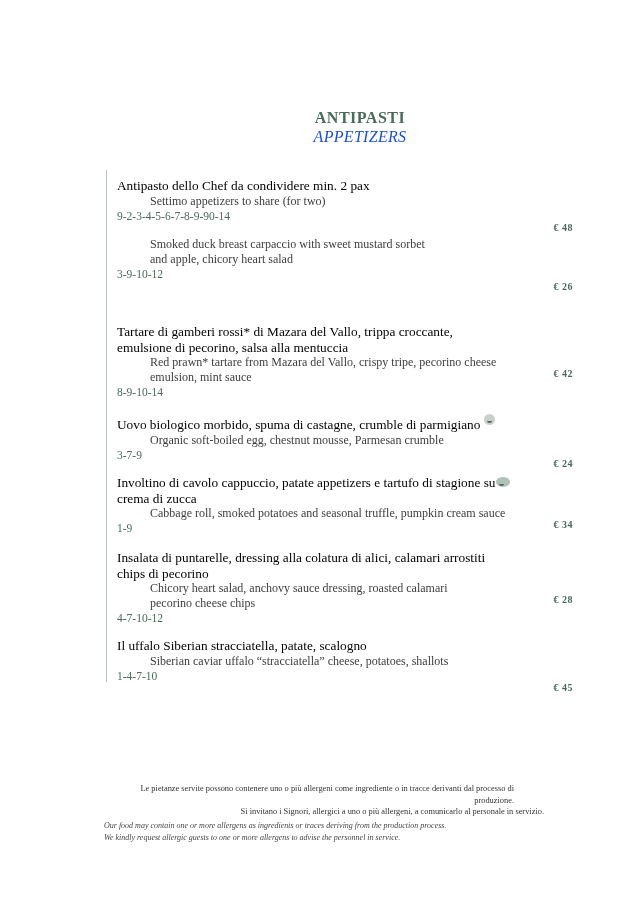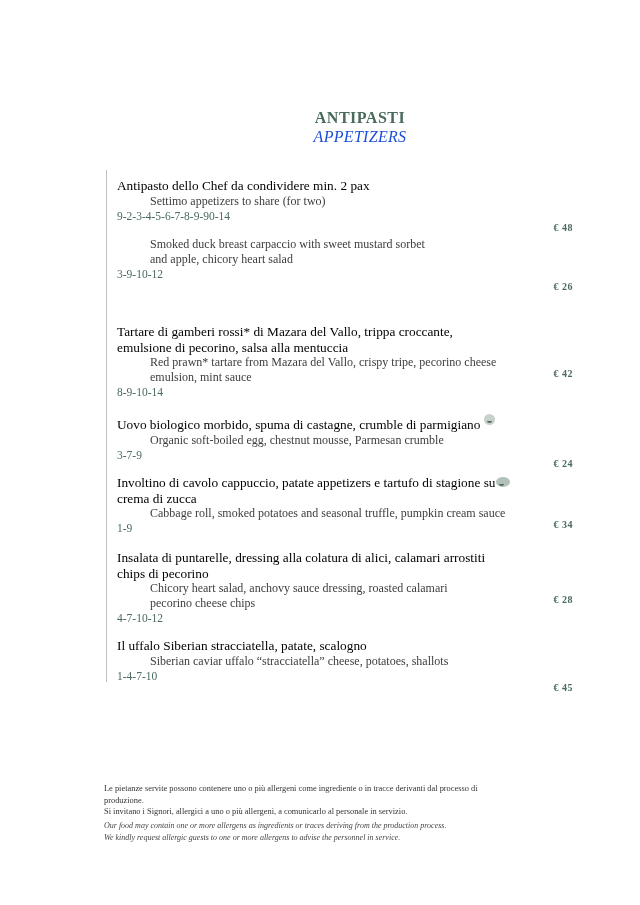--- a/index.html
+++ b/index.html
@@ -11,21 +11,21 @@
   .menu { position:absolute; top:170px; left:106px; width:474px; border-left:1px solid #b9c2bf; height:512px; }
   .item { position:absolute; left:10px; width:464px; }
   .it { font-family:"Liberation Serif", serif; font-size:13.3px; line-height:15.5px; color:#000000; width:380px; }
   .en { font-family:"Liberation Serif", serif; font-size:12px; line-height:15px; color:#3d3d3d; width:400px;margin-left:33px; }
   .al { font-family:"Liberation Serif", serif; font-size:11.5px; line-height:15px; color:#4a6b5c; }
   .price { position:absolute; right:8px; top:0; font-family:"Liberation Serif", serif; font-weight:bold; font-size:10px; color:#4a6b5c; letter-spacing:0.5px;margin-top:44px; }
   .leaf { display:inline-block; width:11px; height:11px; border-radius:50%; background:#c9d1cd; vertical-align:4px; margin-left:4px; position:relative; }
   .leaf.dark { background:#b2c2b9; width:14px; height:10px; }
   .leaf::after { content:""; position:absolute; left:3px; top:3px; width:5px; height:4px; border-bottom:2px solid #4f6e5e; border-radius:0 0 3px 3px; }
   .footer { position:absolute; left:104px; top:783px; width:440px; font-family:"Liberation Serif", serif; }
-  .fn { font-size:8.4px; line-height:11.5px; color:#333; }
+  .fn { font-size:8.4px; line-height:11.5px; color:#333;text-align:right; }
   .fe { font-size:8px; line-height:12px; font-style:italic; color:#444; margin-top:2px; }
   .prices-note { position:absolute; right:104px; top:908px; text-align:right; font-family:"Liberation Serif", serif; }
   .pn1 { font-size:8.6px; line-height:11px; color:#333; }
   .pn2 { font-size:8px; line-height:11px; font-style:italic; color:#444; }
 </style>
 </head>
 <body>
 
 <div class="header">
   <div class="title">ANTIPASTI</div>

